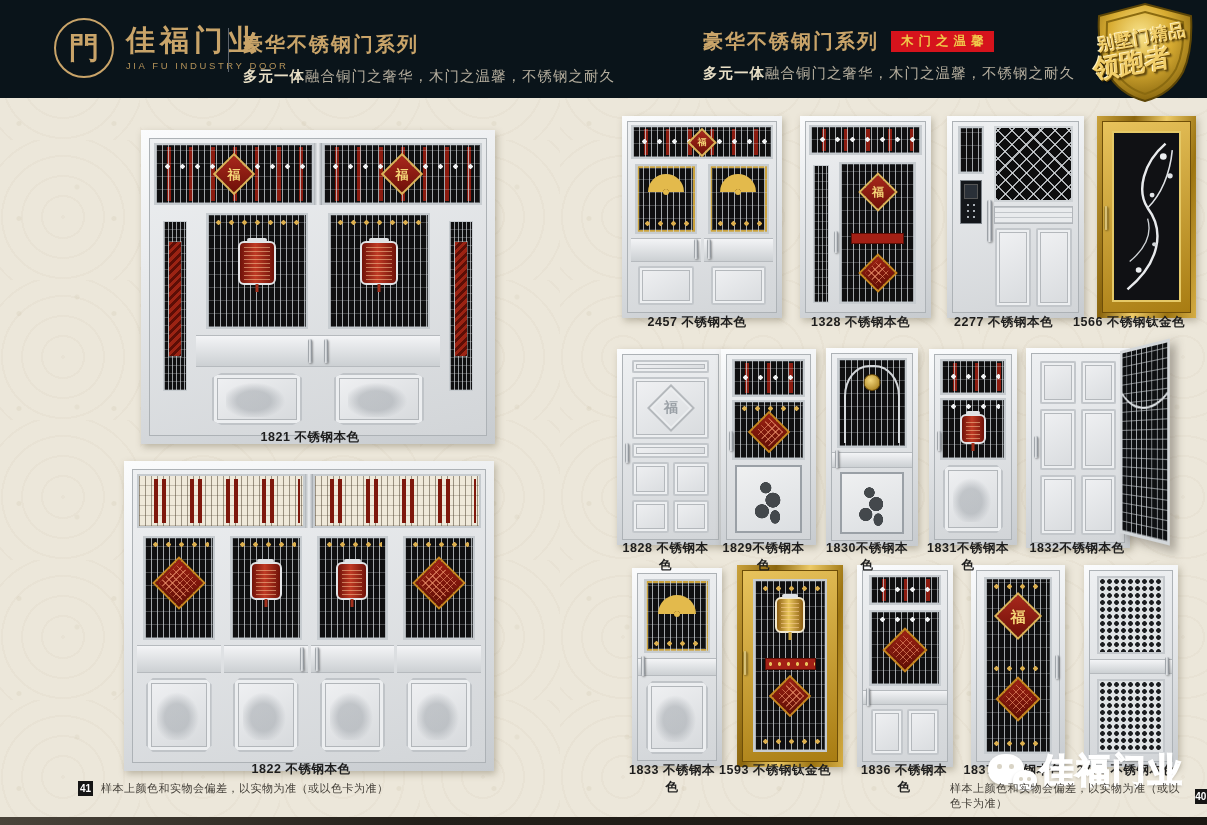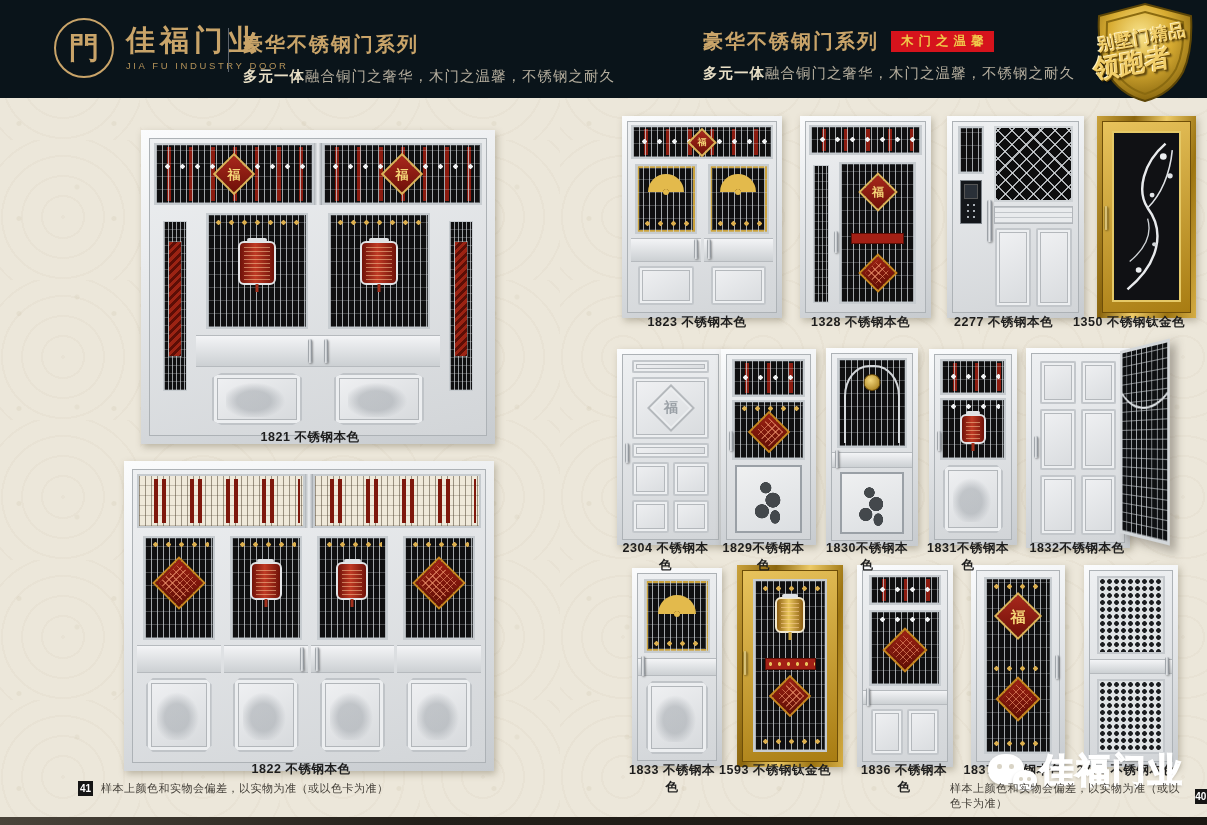--- a/index.html
+++ b/index.html
@@ -543,26 +543,26 @@
     <div class="door" style="left:1084px;top:565px;width:84px;height:192px;">
       <div class="din">
         <div class="pixels" style="height:74px;margin:5px 7px 0;"></div>
         <div class="band" style="height:13px;margin:5px 0;">
             <div class="hV" style="right:3px;top:-3px;height:18px;"></div>
           </div>
         <div class="pixels" style="flex:1;margin:0 7px 7px;"></div>
       </div>
     </div>
 
-    <div class="plabel" style="left:622px;width:150px;top:314px;">1823 不锈钢本色</div>
+    <div class="plabel" style="left:622px;width:150px;top:314px;">2457 不锈钢本色</div>
     <div class="plabel" style="left:800px;width:121px;top:314px;">1328 不锈钢本色</div>
     <div class="plabel" style="left:940px;width:127px;top:314px;">2277 不锈钢本色</div>
-    <div class="plabel" style="left:1072px;width:114px;top:314px;">1350 不锈钢钛金色</div>
-
-    <div class="plabel" style="left:617px;width:97px;top:540px;">2304 不锈钢本色</div>
+    <div class="plabel" style="left:1072px;width:114px;top:314px;">1566 不锈钢钛金色</div>
+
+    <div class="plabel" style="left:617px;width:97px;top:540px;">1828 不锈钢本色</div>
     <div class="plabel" style="left:721px;width:85px;top:540px;">1829不锈钢本色</div>
     <div class="plabel" style="left:822px;width:90px;top:540px;">1830不锈钢本色</div>
     <div class="plabel" style="left:925px;width:86px;top:540px;">1831不锈钢本色</div>
     <div class="plabel" style="left:1028px;width:98px;top:540px;">1832不锈钢本色</div>
 
     <div class="plabel" style="left:628px;width:88px;top:762px;">1833 不锈钢本色</div>
     <div class="plabel" style="left:717px;width:116px;top:762px;">1593 不锈钢钛金色</div>
     <div class="plabel" style="left:861px;width:86px;top:762px;">1836 不锈钢本色</div>
     <div class="plabel" style="left:961px;width:104px;top:762px;">1837 不锈钢本色</div>
     <div class="plabel" style="left:1074px;width:104px;top:762px;">2778 不锈钢本色</div>

